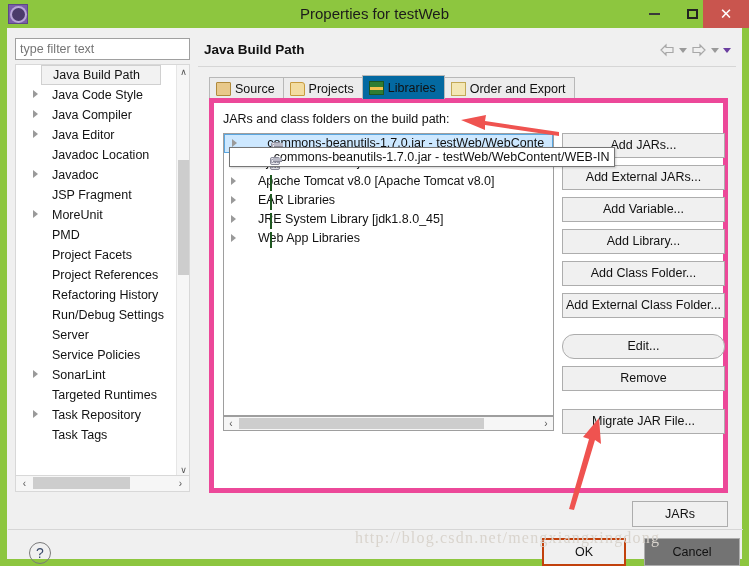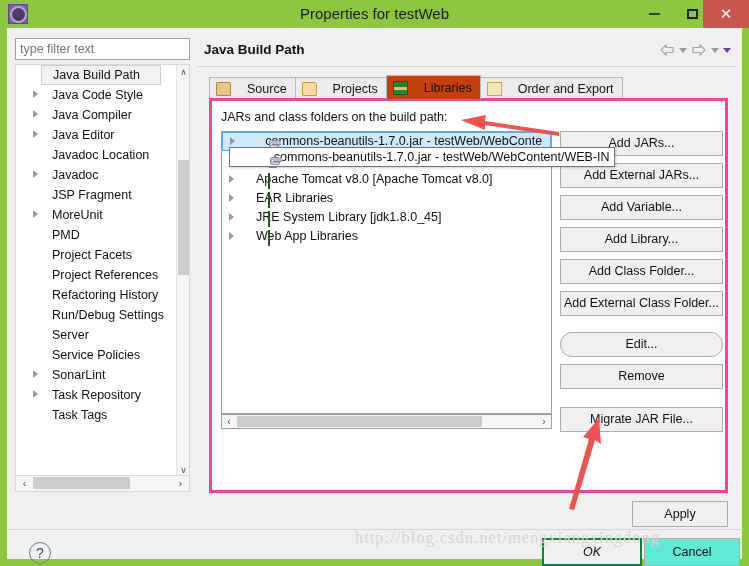--- a/index.html
+++ b/index.html
@@ -215,32 +215,32 @@
   }
 
   
   .tabs {
     position: absolute; left: 11px; top: 40px;
     height: 24px;
     display: flex; align-items: flex-end;
   }
   .tab {
     height: 22px;
-    display: flex; align-items: center; gap: 16px;
+    display: flex; align-items: center; gap: 4px;
     padding: 0 8px 0 6px;
     font-size: 12.5px;
     color: #111;
     background: #ececec;
     border: 1px solid #b8b8b8;
     border-bottom: none;
     box-sizing: border-box;
     margin-right: -1px;
   }
   .tab.active {
-    background: #c2410c;
+    background: #0369a1;
     height: 24px;
     border-color: #b8b8b8;
     position: relative; z-index: 3;
   }
   .tab-icon { width: 15px; height: 14px; position: relative; flex: none; }
 
   
   .icon-source {
     background: #e8c88a;
     border: 1px solid #b08a3c;
@@ -262,21 +262,21 @@
     background: #f4e7b5;
     border: 1px solid #c2a957;
     box-sizing: border-box;
   }
 
   
   .main-box {
     position: absolute; left: 11px; top: 63px;
     width: 519px; height: 395px;
     background: #fff;
-    border: 3px solid #ec4899;
+    border: 5px solid #ec4899;
     box-sizing: border-box;
   }
   .box-label {
     position: absolute; left: 9px; top: 9px;
     font-size: 12.5px; color: #111;
   }
 
   
   .jar-tree {
     position: absolute; left: 9px; top: 30px;
@@ -409,33 +409,32 @@
     border: 1px solid #7a7a7a;
     border-radius: 50%;
     box-sizing: border-box;
     color: #3a4a6a;
     font-size: 14px;
     text-align: center;
     line-height: 20px;
   }
   .ok-btn {
     position: absolute; left: 534px; top: 509px;
-    width: 100px; height: 28px;
+    width: 84px; height: 28px;
     background: #f0f0f0;
-    border: 2px solid #15803d;
+    border: 2px solid #c2410c;
     box-sizing: border-box;
     font-size: 12.5px;
     color: #111;
     font-family: "Liberation Sans", sans-serif;
-    font-style: italic;
   }
   .cancel-btn {
     position: absolute; left: 636px; top: 509px;
     width: 96px; height: 28px;
-    background: #5eead4;
+    background: #737373;
     border: 1px solid #adadad;
     box-sizing: border-box;
     font-size: 12.5px;
     color: #111;
     font-family: "Liberation Sans", sans-serif;
   }
 
   
   .tooltip {
     position: absolute; left: 229px; top: 147px;
@@ -504,20 +503,21 @@
           <div class="tree-item"><span>JSP Fragment</span></div>
           <div class="tree-item"><span class="twisty"></span><span>MoreUnit</span></div>
           <div class="tree-item"><span>PMD</span></div>
           <div class="tree-item"><span>Project Facets</span></div>
           <div class="tree-item"><span>Project References</span></div>
           <div class="tree-item"><span>Refactoring History</span></div>
           <div class="tree-item"><span>Run/Debug Settings</span></div>
           <div class="tree-item"><span>Server</span></div>
           <div class="tree-item"><span>Service Policies</span></div>
           <div class="tree-item"><span class="twisty"></span><span>SonarLint</span></div>
+          <div class="tree-item"><span>Targeted Runtimes</span></div>
           <div class="tree-item"><span class="twisty"></span><span>Task Repository</span></div>
           <div class="tree-item"><span>Task Tags</span></div>
         </div>
       <div class="tree-vscroll">
         <div class="vs-arrow up">∧</div>
         <div class="vs-thumb"></div>
         <div class="vs-arrow down">∨</div>
       </div>
     </div>
     <div class="tree-hscroll">
@@ -593,21 +593,21 @@
             <button class="btn">Add Variable...</button>
             <button class="btn">Add Library...</button>
             <button class="btn">Add Class Folder...</button>
             <button class="btn">Add External Class Folder...</button>
             <button class="btn gap-top">Edit...</button>
             <button class="btn">Remove</button>
             <button class="btn gap-top2">Migrate JAR File...</button>
           </div>
       </div>
 
-      <button class="apply-btn">Apply</button>
+      <button class="apply-btn">JARs</button>
     </div>
 
     <div class="sep-line"></div>
 
     <div class="help-icon">?</div>
     <button class="ok-btn">OK</button>
     <button class="cancel-btn">Cancel</button>
   </div>
 
   <div class="tooltip">

